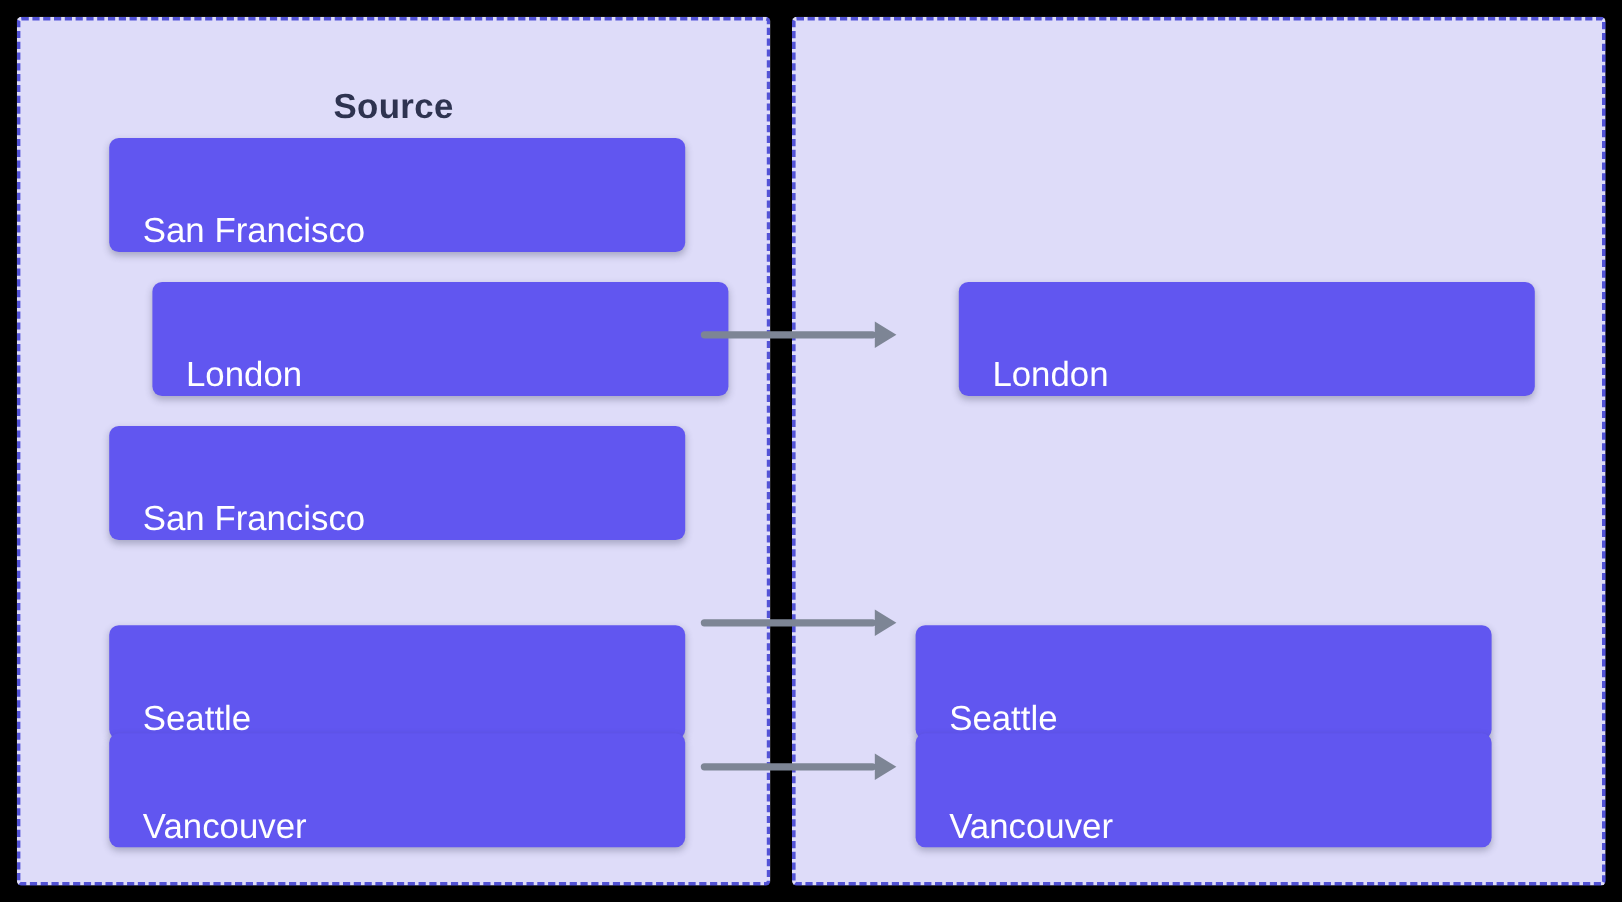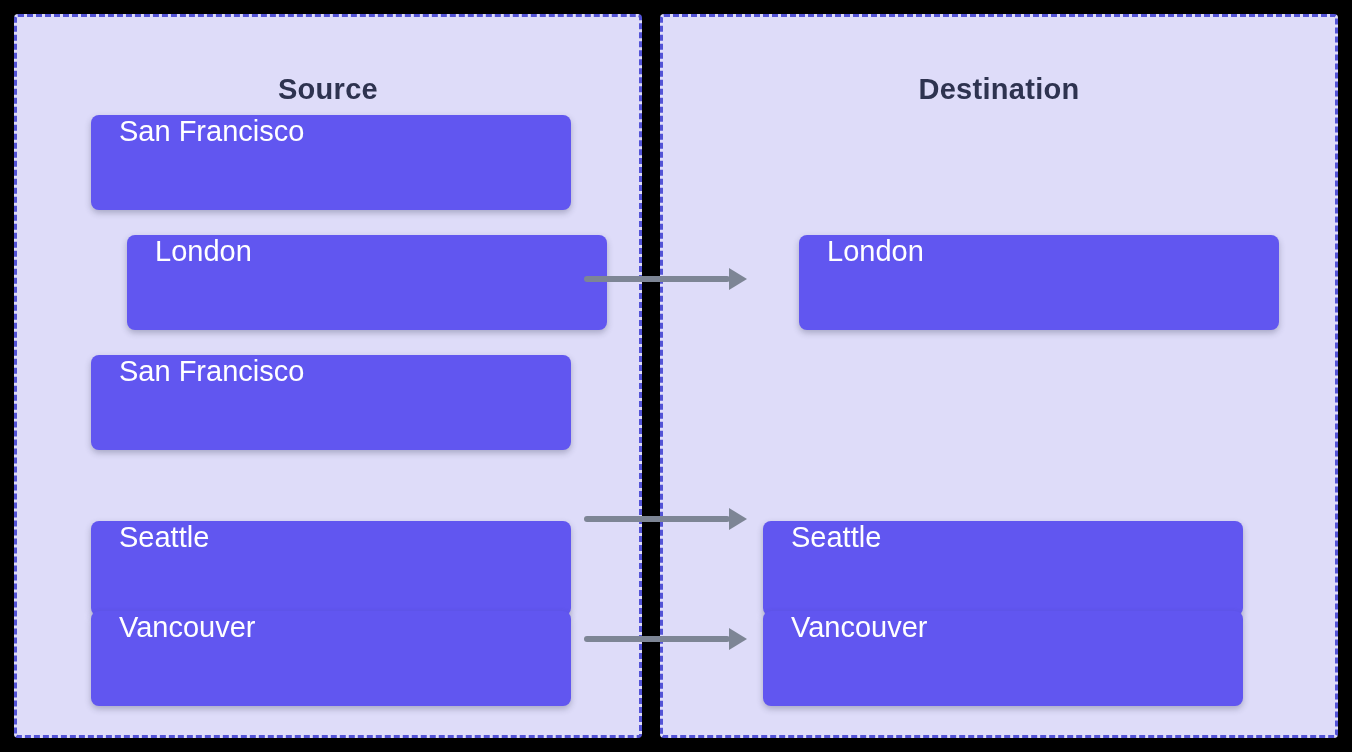--- a/index.html
+++ b/index.html
@@ -41,21 +41,21 @@
   }
 
   .item {
     position: absolute;
     width: 480px;
     height: 95px;
     background: #6156f0;
     border-radius: 8px;
     box-sizing: border-box;
     display: flex;
-    align-items: flex-start;
+    align-items: flex-end;
     padding-left: 28px;
     color: #ffffff;
     font-size: 29px;
     font-weight: 500;
     box-shadow: 0 3px 6px rgba(46, 51, 80, 0.30);
     cursor: grab;
   }
   .panel-source .item { left: 74px; }
   .panel-dest   .item { left: 100px; }
 
@@ -108,21 +108,20 @@
     </div>
     <div class="item row-3">
       <span>Seattle</span>
     </div>
     <div class="item row-4">
       <span>Vancouver</span>
     </div>
   </section>
 
   <section class="panel panel-dest">
-    <h2 class="panel-title">Destination</h2>
 
     <div class="item row-1">
       <span>London</span>
     </div>
     <div class="item row-3">
       <span>Seattle</span>
     </div>
     <div class="item row-4">
       <span>Vancouver</span>
     </div>

